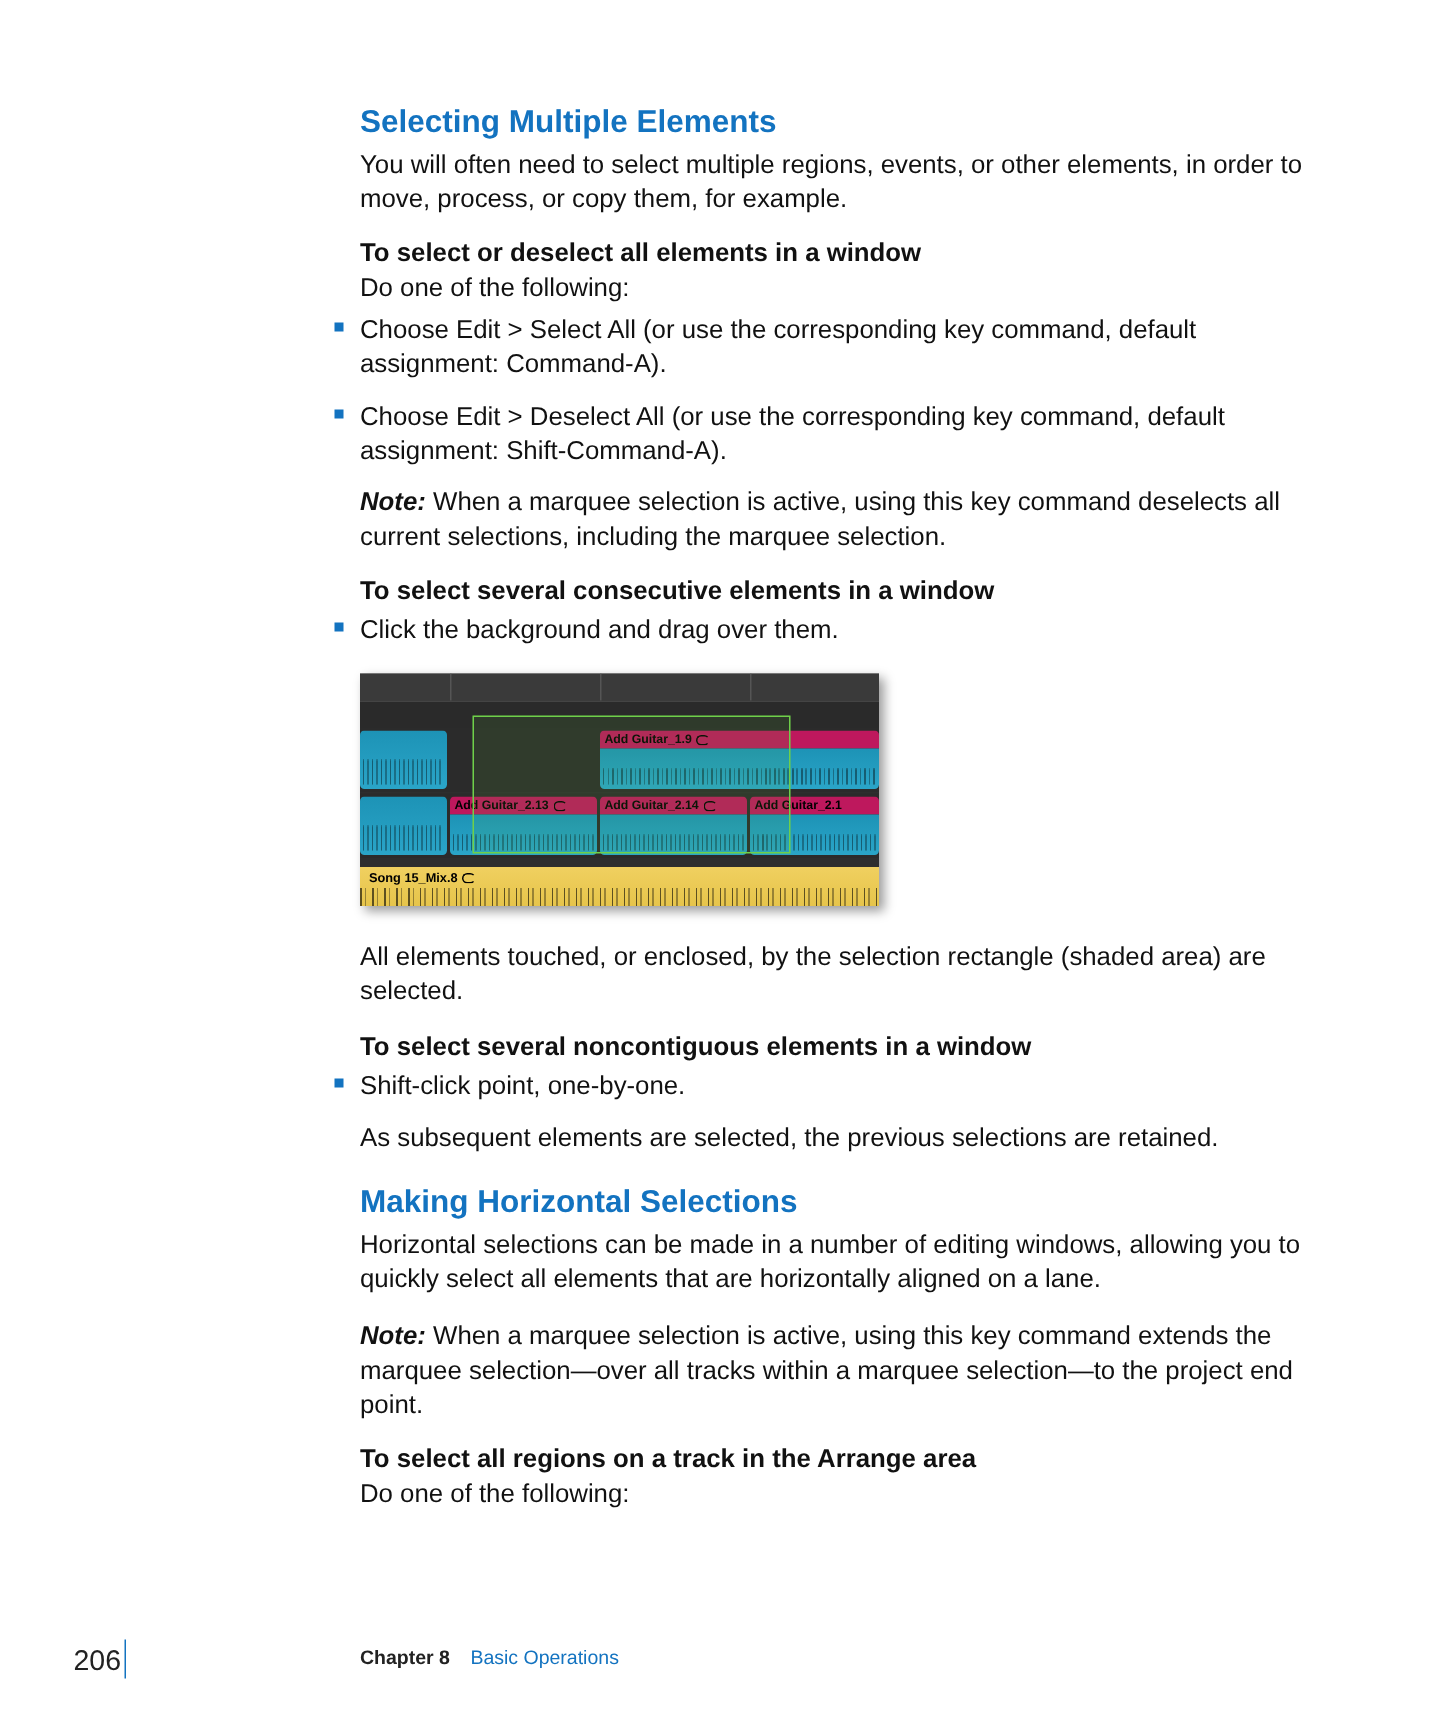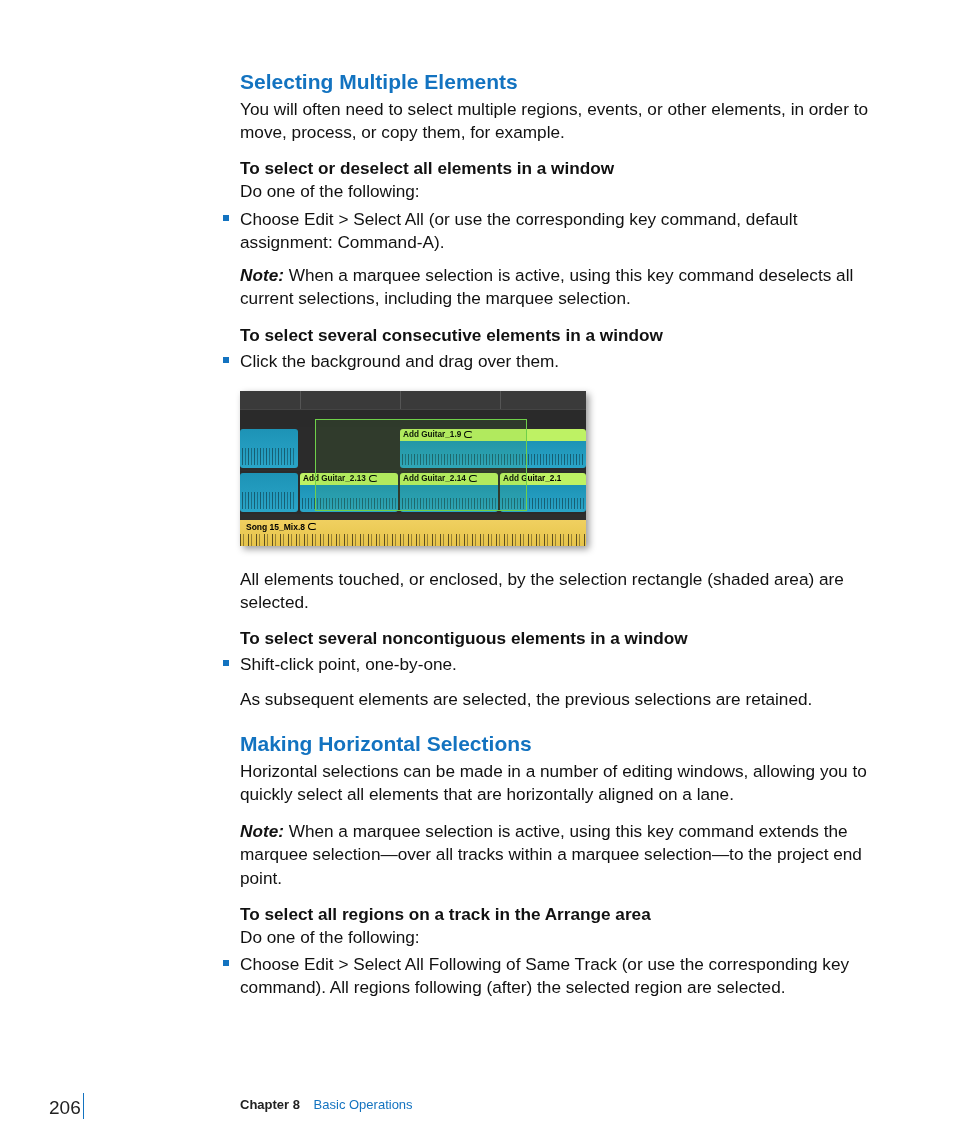--- a/index.html
+++ b/index.html
@@ -101,21 +101,21 @@
   .region {
     position: absolute;
     top: 2px;
     height: 39px;
     border-radius: 3px;
     box-sizing: border-box;
     overflow: hidden;
   }
   .region-hdr {
     height: 12px;
-    background: #bef264;
+    background: #be185d;
     font-size: 8.2px;
     font-weight: 700;
     color: #000;
     padding: 0 3px;
     line-height: 12px;
     overflow: hidden;
     white-space: nowrap;
     display: flex;
     align-items: center;
     gap: 3px;
@@ -230,20 +230,21 @@
 
 <div class="page">
 
   <h3 class="section">Selecting Multiple Elements</h3>
   <p class="body">You will often need to select multiple regions, events, or other elements, in order to move, process, or copy them, for example.</p>
 
   <p class="task">To select or deselect all elements in a window</p>
   <p class="body tight">Do one of the following:</p>
   <ul class="bullets">
     <li>Choose Edit &gt; Select All (or use the corresponding key command, default assignment:  Command-A).</li>
+    <li>Choose Edit &gt; Deselect All (or use the corresponding key command, default assignment:  Shift-Command-A).</li>
   </ul>
   <p class="body" style="margin-top:-2px;">
     <span class="note-label">Note:</span><span>  When a marquee selection is active, using this key command deselects all current selections, including the marquee selection.</span>
   </p>
 
   <p class="task">To select several consecutive elements in a window</p>
   <ul class="bullets">
     <li>Click the background and drag over them.</li>
   </ul>
 
@@ -332,21 +333,20 @@
   <h3 class="section" style="margin-top:20px;">Making Horizontal Selections</h3>
   <p class="body">Horizontal selections can be made in a number of editing windows, allowing you to quickly select all elements that are horizontally aligned on a lane.</p>
 
   <p class="body">
     <span class="note-label">Note:</span><span>  When a marquee selection is active, using this key command extends the marquee selection—over all tracks within a marquee selection—to the project end point.</span>
   </p>
 
   <p class="task">To select all regions on a track in the Arrange area</p>
   <p class="body tight">Do one of the following:</p>
   <ul class="bullets">
-    <li>Choose Edit &gt; Select All Following of Same Track (or use the corresponding key command). All regions following (after) the selected region are selected.</li>
   </ul>
 
   <div class="footer">
     <div class="footer-line"></div>
     <div class="footer-pg">206</div>
     <div class="footer-chap">
       <span>Chapter 8</span>
       <span class="footer-title">Basic Operations</span>
     </div>
   </div>

